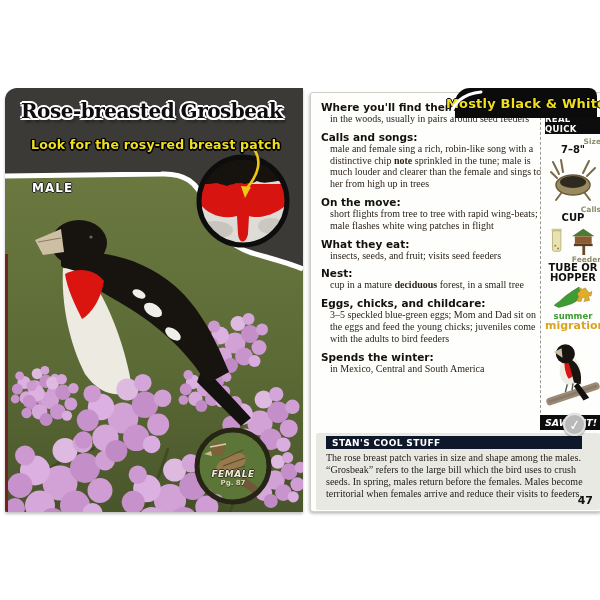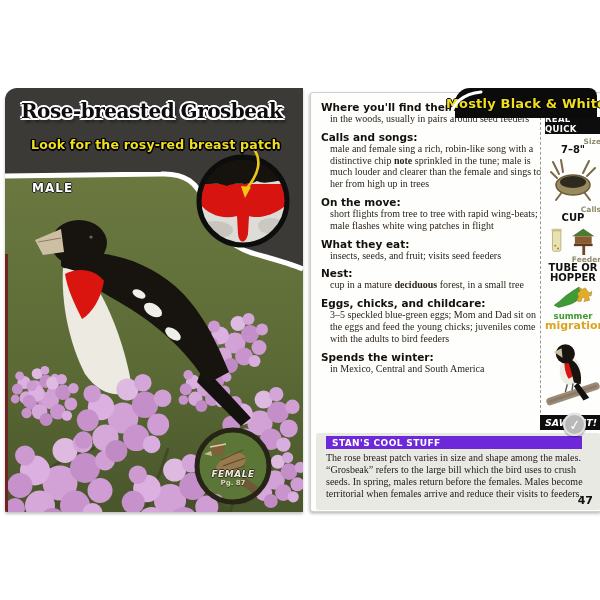--- a/index.html
+++ b/index.html
@@ -74,21 +74,21 @@
   .sawit-bar span { color:#fff; font-size:9.5px; font-weight:bold; font-style:italic; }
   .check-circle { position:absolute; left:252px; top:320px; width:23px; height:23px;
                   border-radius:50%; background:#b9b9b9; border:2px solid #e2e2e2;
                   display:flex; align-items:center; justify-content:center; z-index:3;
                   box-shadow:0 1px 2px rgba(0,0,0,.4); }
   .check-circle span { color:#fff; font-size:14px; font-weight:bold; transform:rotate(-8deg); }
 
   .cool-box { position:absolute; left:5px; top:340px; width:284px; height:77px;
               background:#e9e9e4; border-radius:2px; }
   .cool-head { position:absolute; left:10px; top:3px; width:256px; height:13px;
-               background:#6d28d9; display:flex; align-items:center; padding-left:6px; }
+               background:#0f172a; display:flex; align-items:center; padding-left:6px; }
   .cool-head span { color:#fff; font-size:9px; font-weight:bold; letter-spacing:.4px; }
   .cool-body { position:absolute; left:10px; top:19px; width:266px;
                font-family:"Liberation Serif", serif; font-size:10px; line-height:12px;
                color:#26201a; }
   .page-num { position:absolute; right:7px; bottom:3px; font-size:11px; font-weight:bold;
               color:#111; }
 </style>
 </head>
 <body>
 

